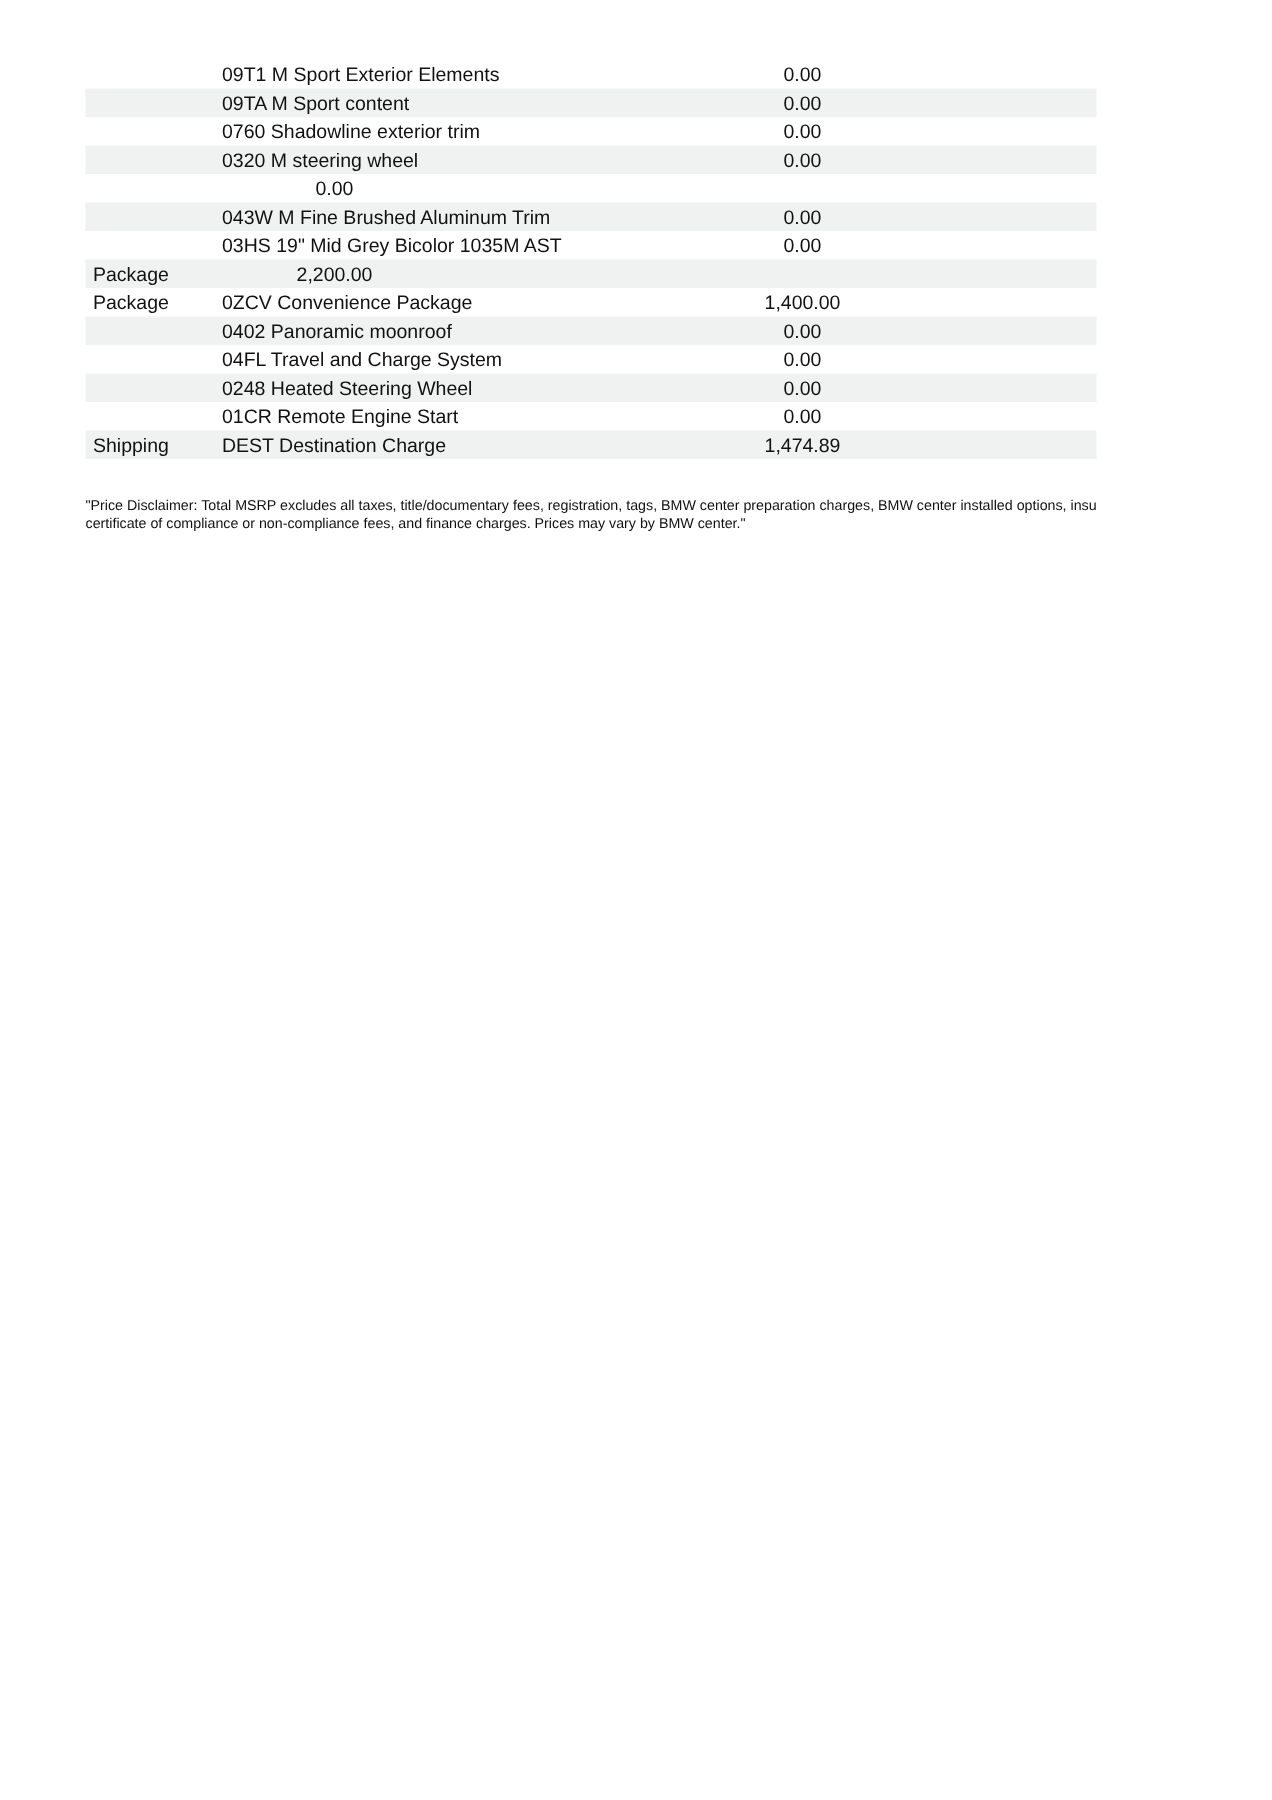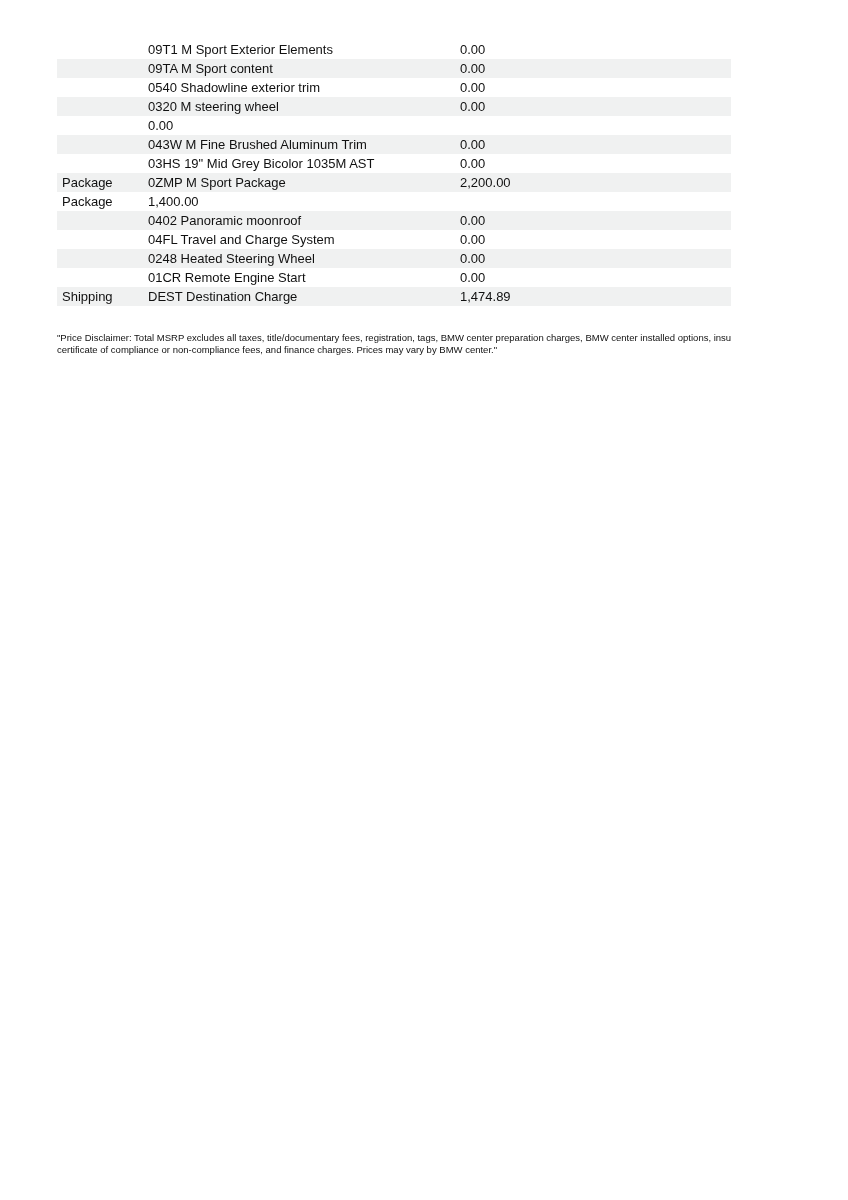--- a/index.html
+++ b/index.html
@@ -36,21 +36,21 @@
   .cell { overflow: hidden; }
   .cell-cat {
     width: 91px;
     padding-left: 5px;
   }
   .cell-desc {
     width: 312px;
   }
   .cell-price {
     width: 150px;
-    text-align: left;
+    text-align: center;
   }
   .cell-spacer {
     flex: 1;
   }
   .disclaimer {
     position: absolute;
     left: 57px;
     top: 332px;
     width: 725px;
     font-size: 9.5px;
@@ -70,21 +70,21 @@
         <div class="cell cell-spacer"></div>
       </div>
       <div class="row">
         <div class="cell cell-cat"></div>
         <div class="cell cell-desc">09TA M Sport content</div>
         <div class="cell cell-price">0.00</div>
         <div class="cell cell-spacer"></div>
       </div>
       <div class="row">
         <div class="cell cell-cat"></div>
-        <div class="cell cell-desc">0540 Shadowline exterior trim</div>
+        <div class="cell cell-desc">0760 Shadowline exterior trim</div>
         <div class="cell cell-price">0.00</div>
         <div class="cell cell-spacer"></div>
       </div>
       <div class="row">
         <div class="cell cell-cat"></div>
         <div class="cell cell-desc">0320 M steering wheel</div>
         <div class="cell cell-price">0.00</div>
         <div class="cell cell-spacer"></div>
       </div>
       <div class="row">
@@ -99,26 +99,26 @@
         <div class="cell cell-spacer"></div>
       </div>
       <div class="row">
         <div class="cell cell-cat"></div>
         <div class="cell cell-desc">03HS 19" Mid Grey Bicolor 1035M AST</div>
         <div class="cell cell-price">0.00</div>
         <div class="cell cell-spacer"></div>
       </div>
       <div class="row">
         <div class="cell cell-cat">Package</div>
-        <div class="cell cell-desc">0ZMP M Sport Package</div>
         <div class="cell cell-price">2,200.00</div>
         <div class="cell cell-spacer"></div>
       </div>
       <div class="row">
         <div class="cell cell-cat">Package</div>
+        <div class="cell cell-desc">0ZCV Convenience Package</div>
         <div class="cell cell-price">1,400.00</div>
         <div class="cell cell-spacer"></div>
       </div>
       <div class="row">
         <div class="cell cell-cat"></div>
         <div class="cell cell-desc">0402 Panoramic moonroof</div>
         <div class="cell cell-price">0.00</div>
         <div class="cell cell-spacer"></div>
       </div>
       <div class="row">

